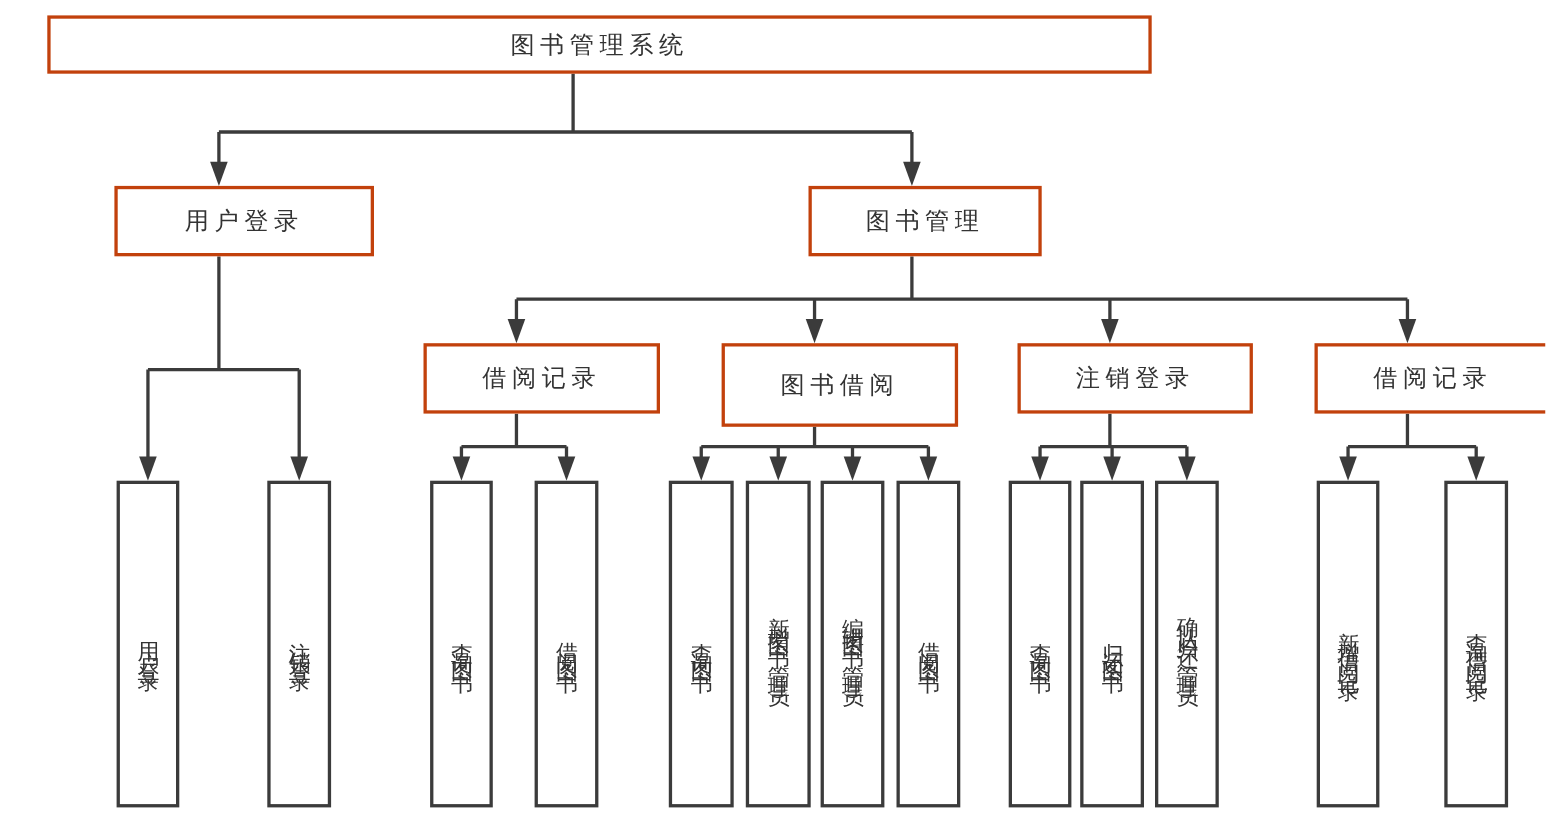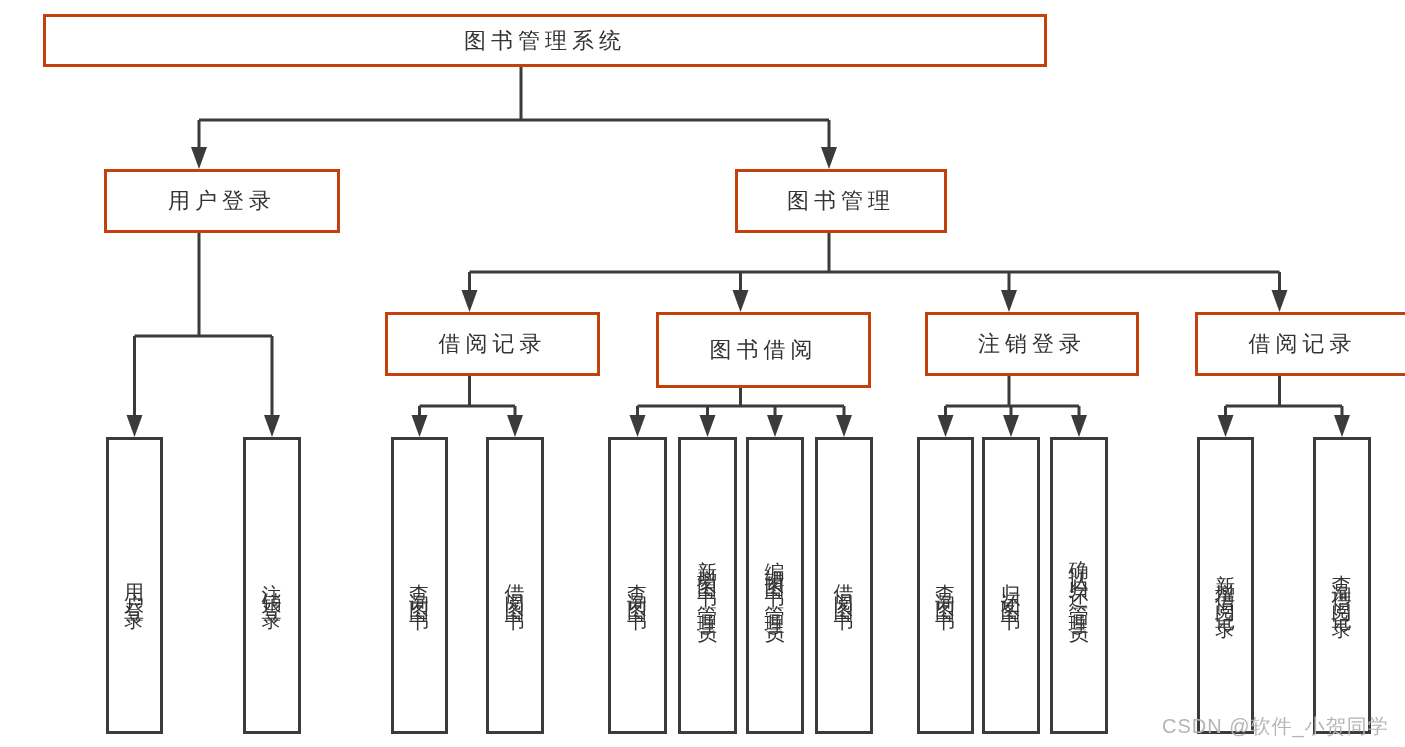--- a/index.html
+++ b/index.html
@@ -196,15 +196,14 @@
     <span>确认归还（管理员）</span>
   </div>
 
   <div class="leaf lf lf-12">
     <span>新增借阅记录</span>
   </div>
   <div class="leaf lf lf-13">
     <span>查询借阅记录</span>
   </div>
 
-  <div id="watermark">CSDN @软件_小贺同学</div>
 
 </div>
 
 </body></html>

